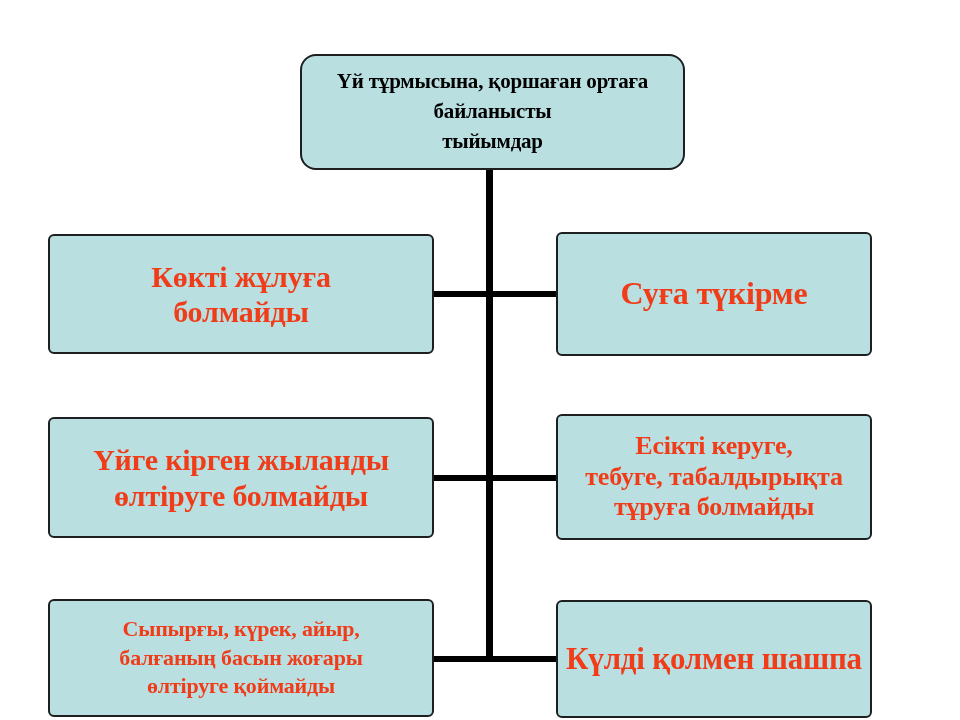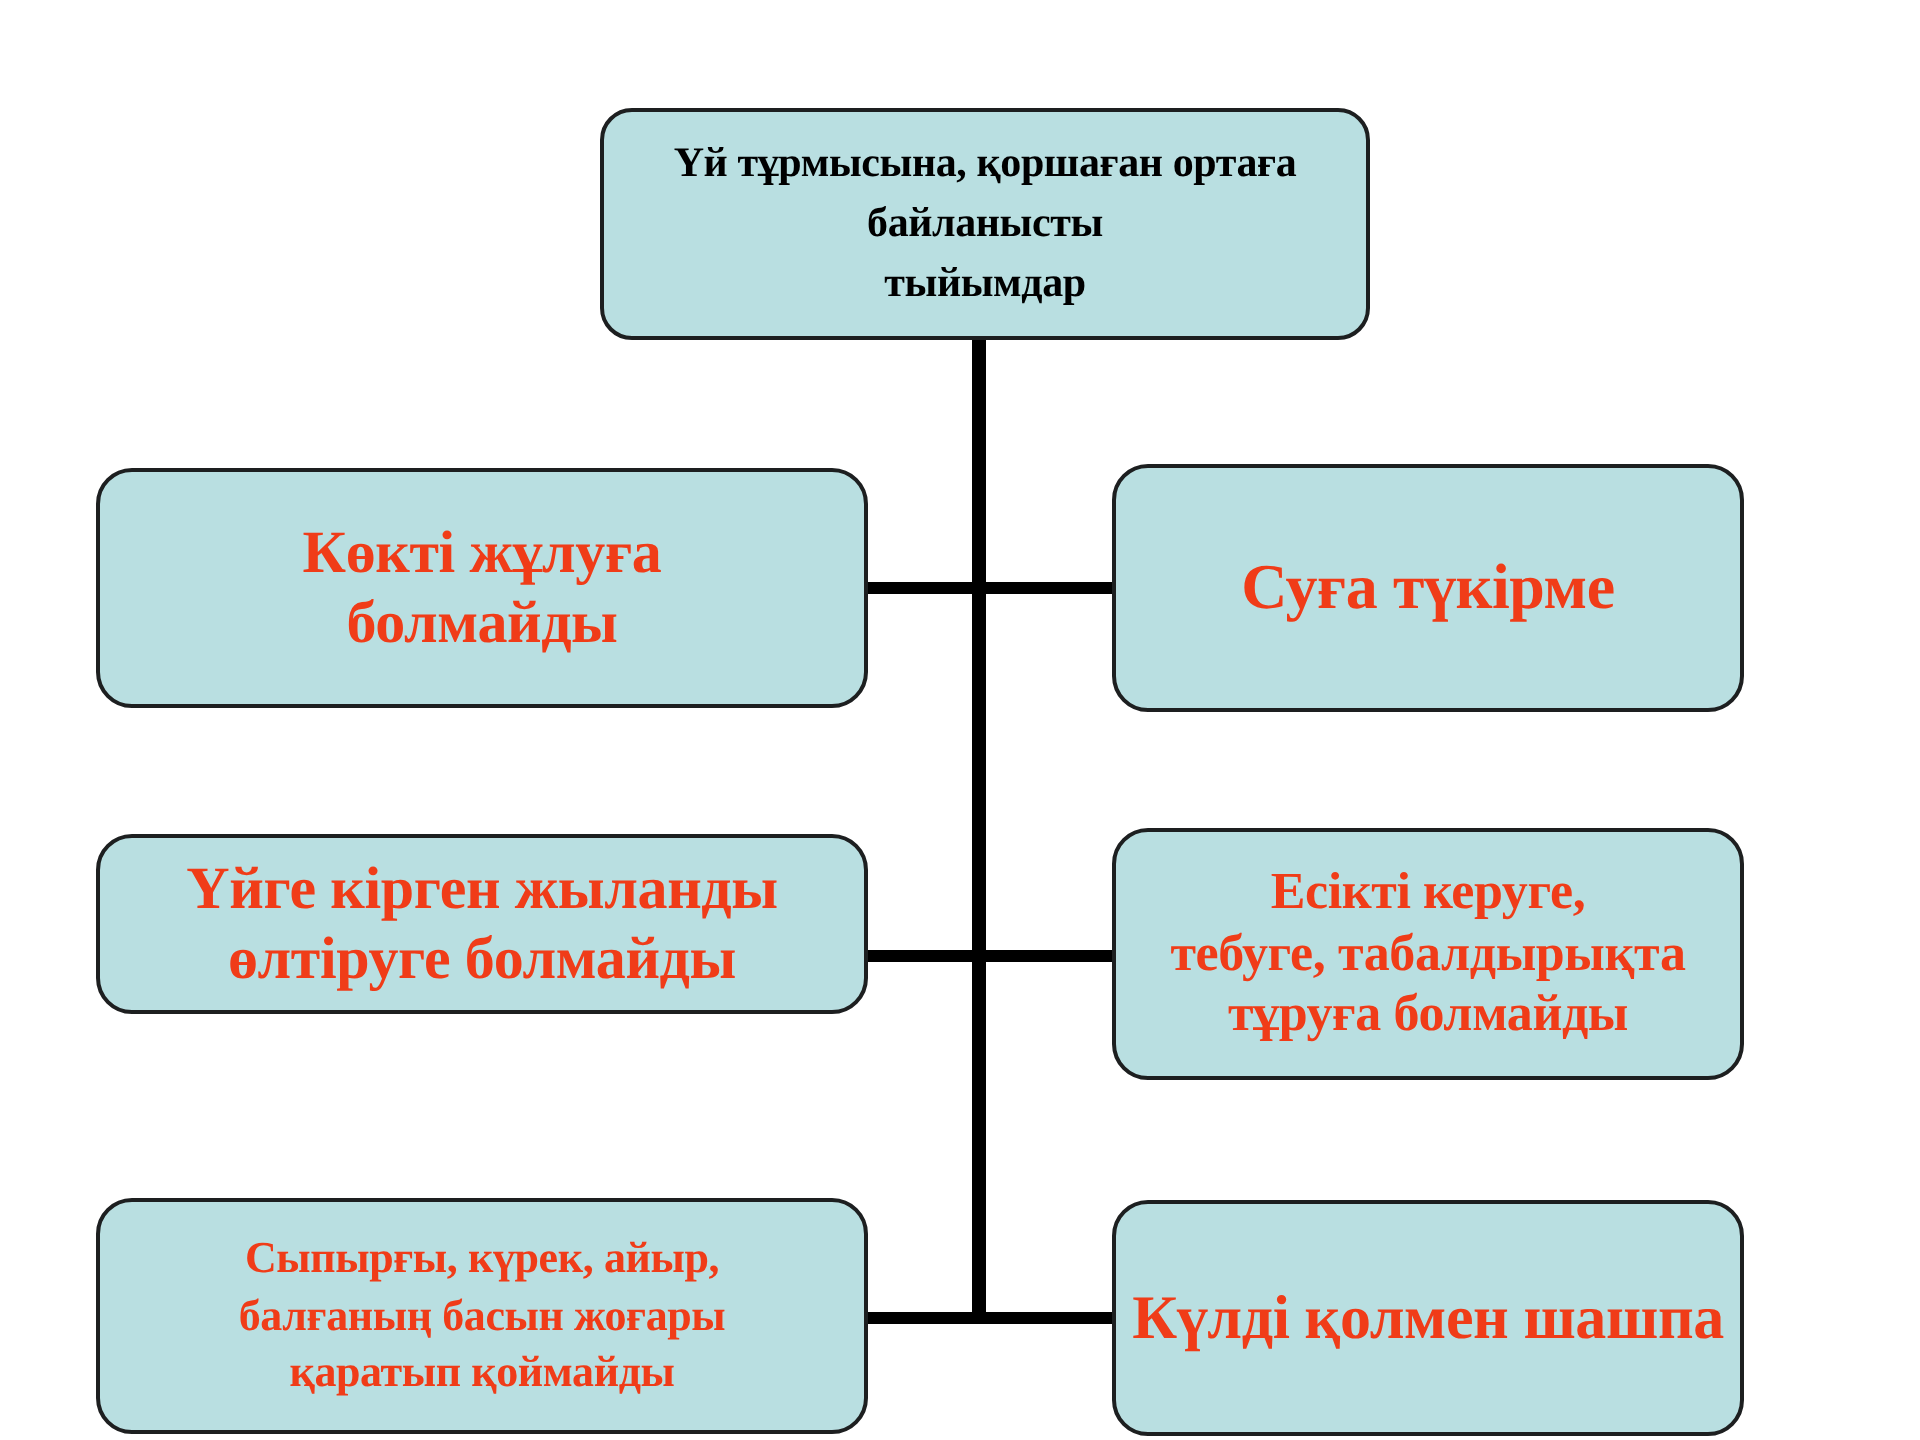--- a/index.html
+++ b/index.html
@@ -23,21 +23,21 @@
     background: #000000;
     z-index: 1;
   }
 
   
   .node {
     position: absolute;
     box-sizing: border-box;
     background: #b9dfe1;
     border: 2px solid #1d1f20;
-    border-radius: 18px;
+    border-radius: 6px;
     display: flex;
     align-items: center;
     justify-content: center;
     z-index: 2;
   }
   .node .label {
     display: block;
     width: 100%;
     text-align: center;
     line-height: 1.18;
@@ -73,21 +73,21 @@
     width: 316px;
   }
 
   
   #node-r1l { top: 208px; height: 120px; }
   #node-r1l .label { font-size: 30px; }
   #node-r1r { top: 206px; height: 124px; }
   #node-r1r .label { font-size: 32px; }
 
   
-  #node-r2l { top: 391px; height: 90px; }
+  #node-r2l { top: 391px; height: 121px; }
   #node-r2l .label { font-size: 30px; width: 106%; }
   #node-r2r { top: 388px; height: 126px; }
   #node-r2r .label { font-size: 26px; }
 
   
   #node-r3l { top: 573px; height: 118px; }
   #node-r3l .label { font-size: 22px; line-height: 1.3; }
   #node-r3r { top: 574px; height: 118px; }
   #node-r3r .label { font-size: 31px; width: 107%; }
 </style>
@@ -125,20 +125,20 @@
 
   <div class="node branch branch-right" id="node-r2r">
     <span class="label">Есікті керуге,
 тебуге, табалдырықта
 тұруға болмайды</span>
   </div>
 
   <div class="node branch branch-left" id="node-r3l">
     <span class="label">Сыпырғы, күрек, айыр,
 балғаның басын жоғары
-қаратып қоймайды</span>
+өлтіруге қоймайды</span>
   </div>
 
   <div class="node branch branch-right" id="node-r3r">
     <span class="label">Күлді қолмен шашпа</span>
   </div>
 
 </div>
 
 </body></html>

